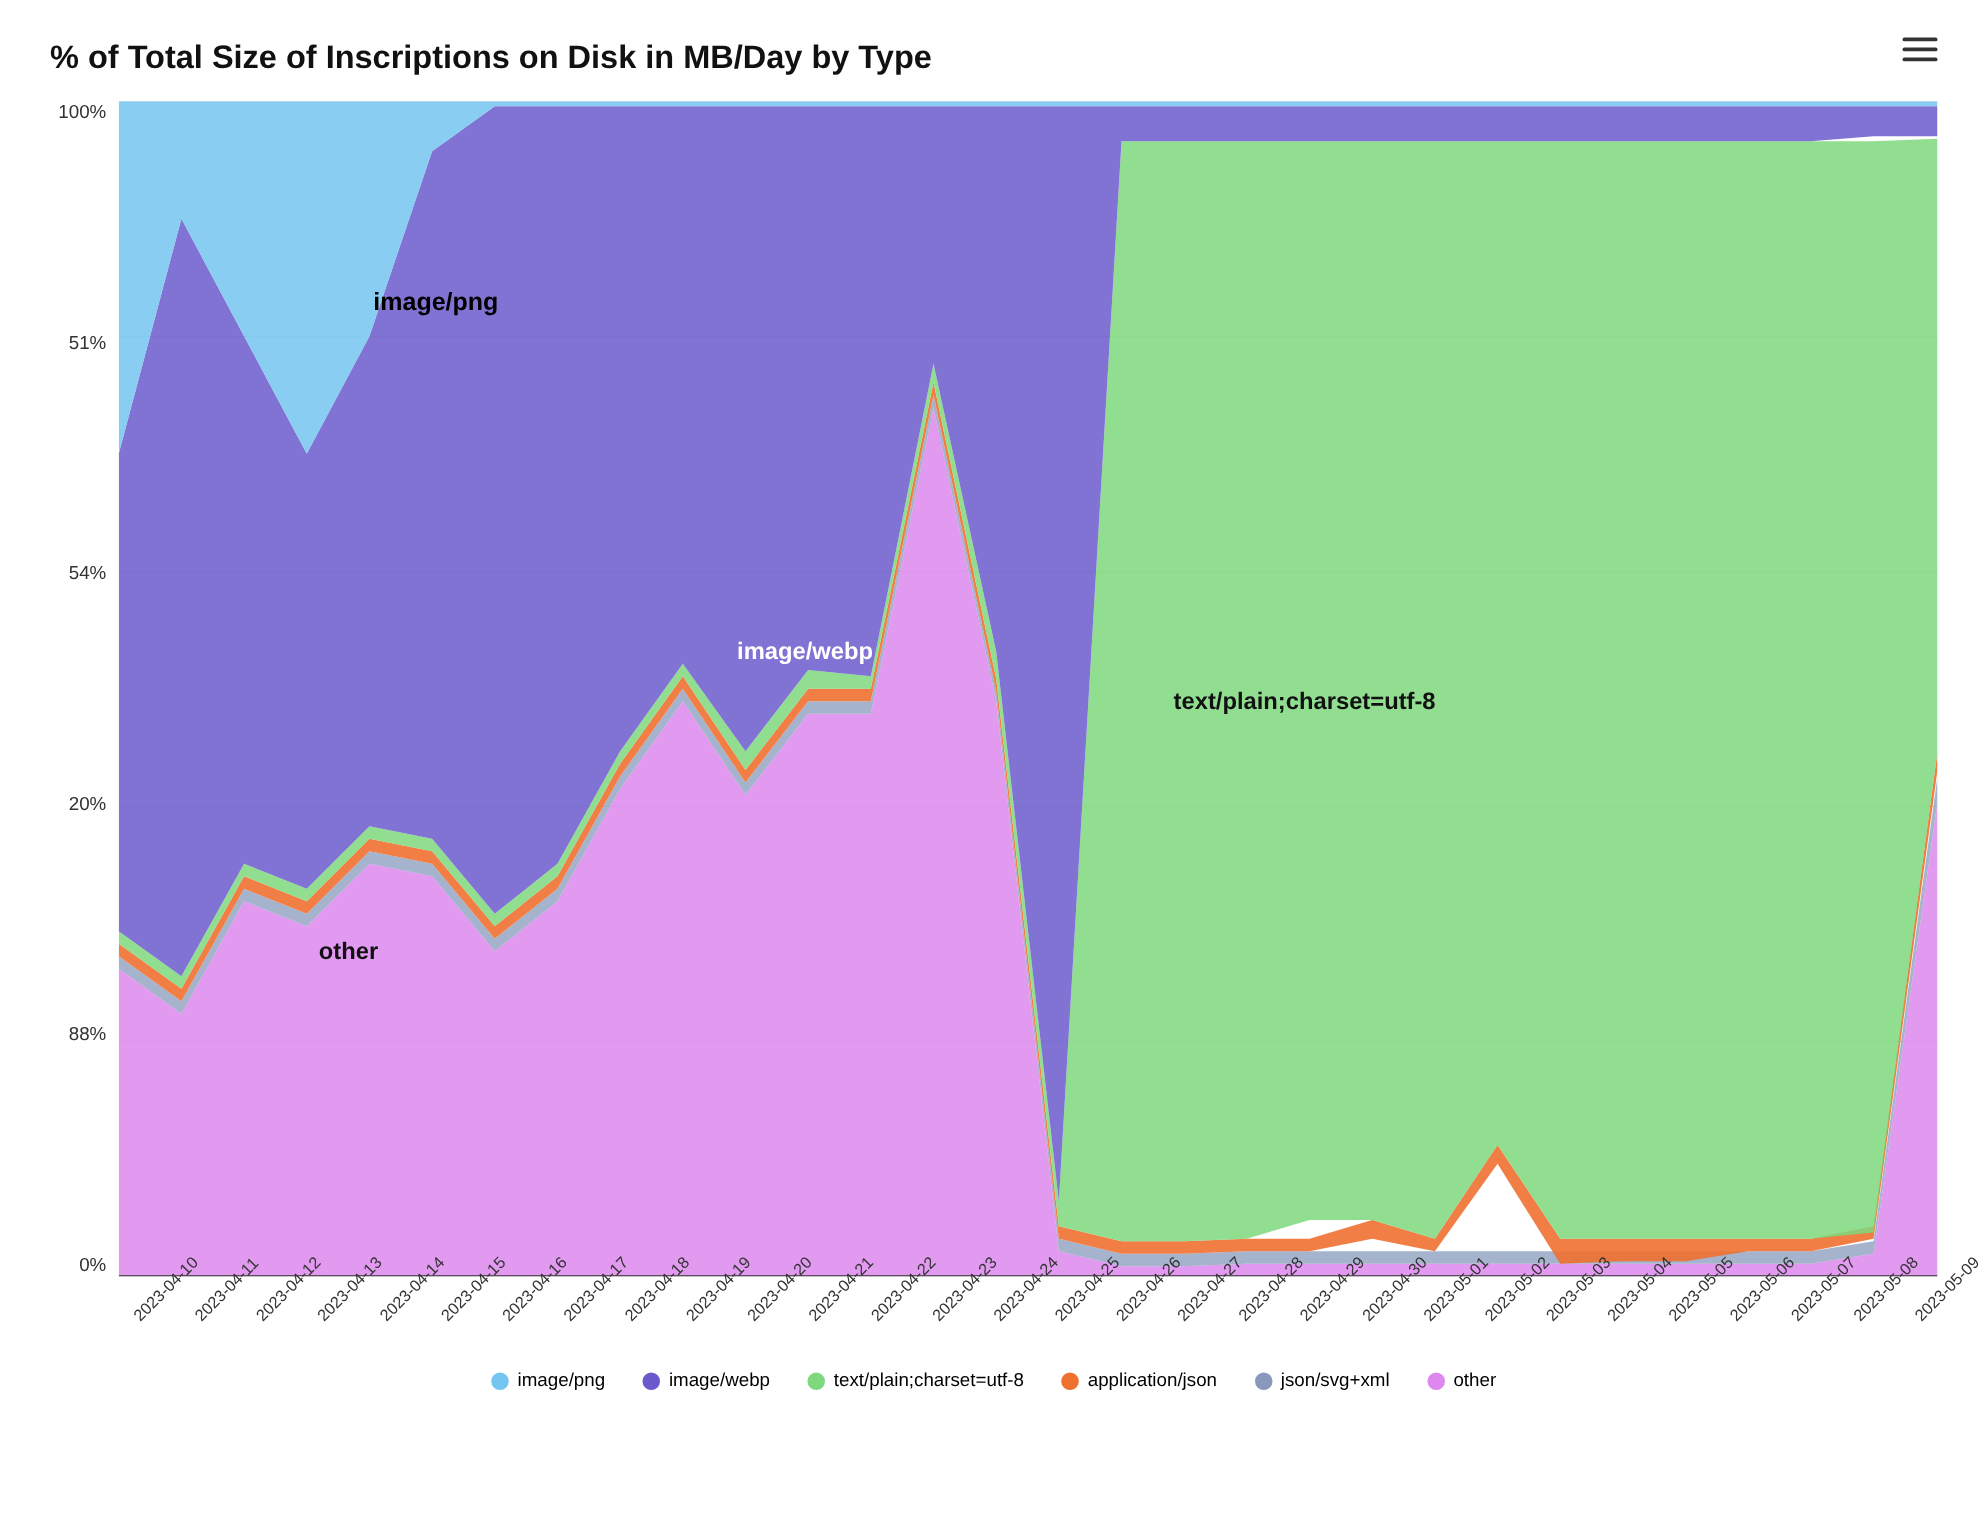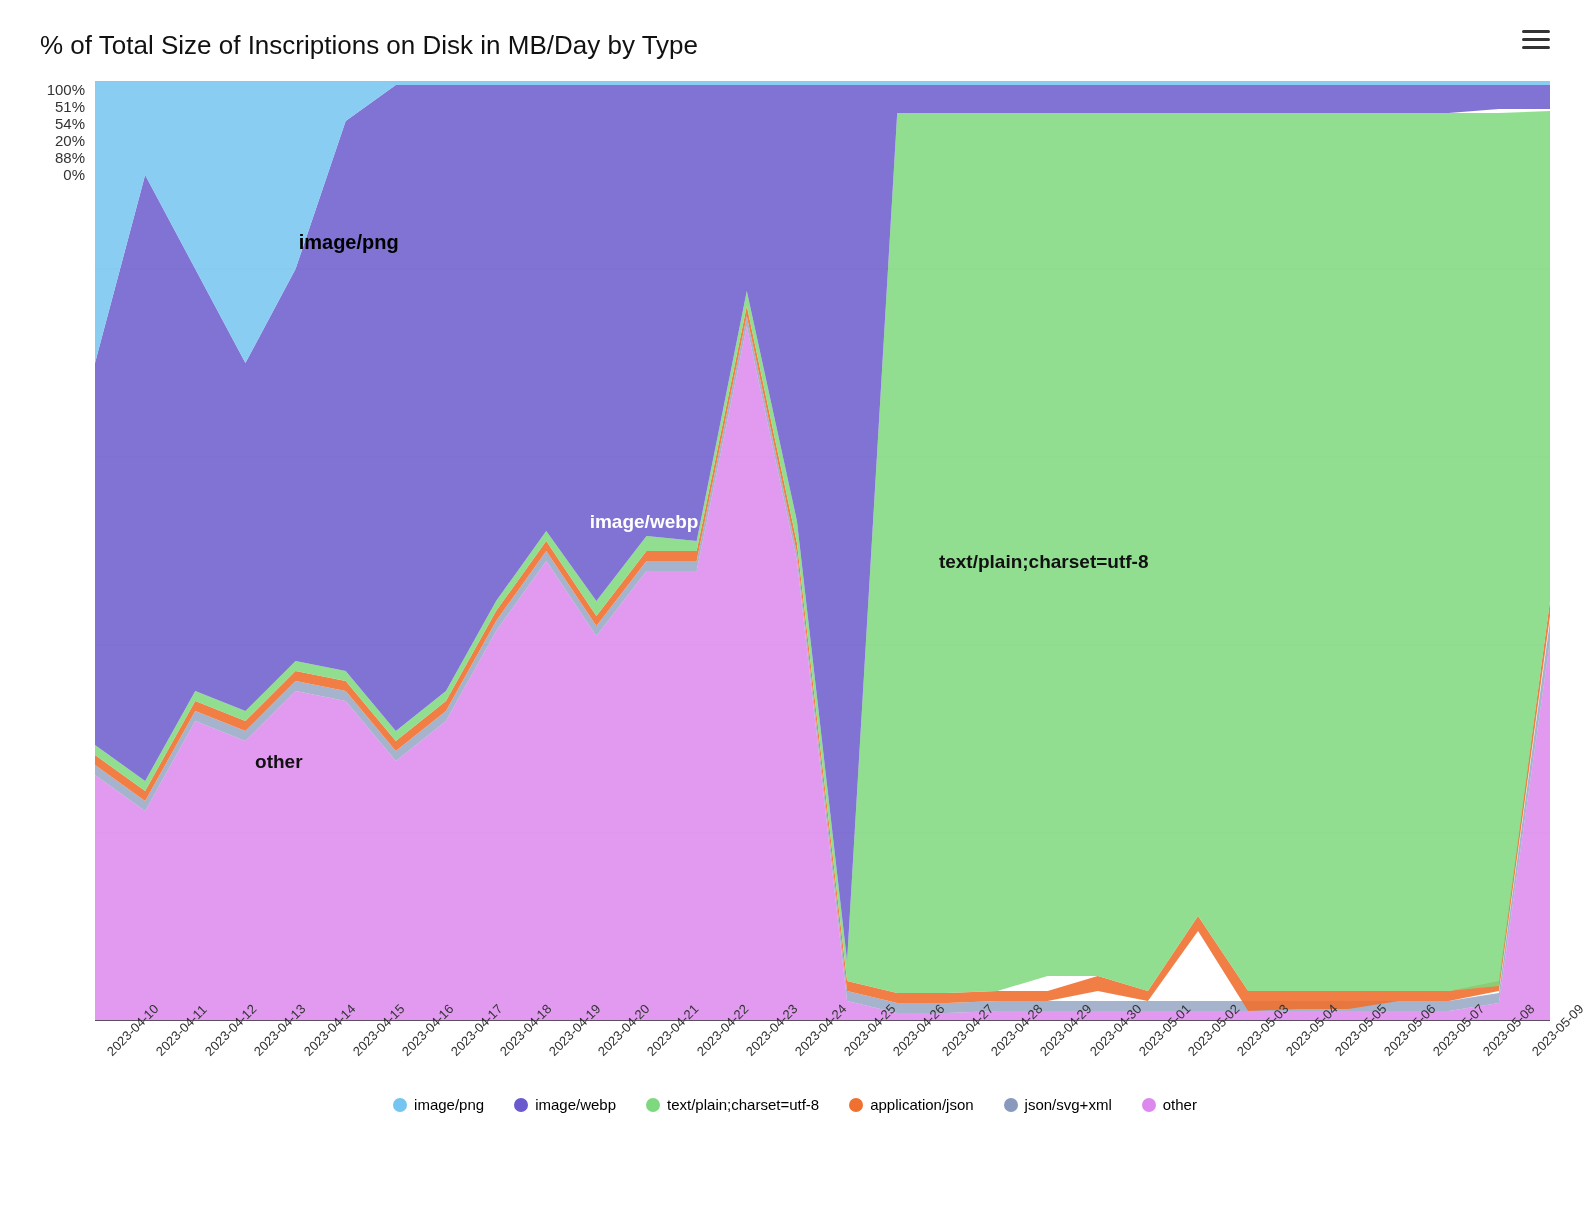--- a/index.html
+++ b/index.html
@@ -11,21 +11,21 @@
       overflow: hidden;
     }
     .chart-container {
       width: 1590px;
       height: 1232px;
       padding: 30px 40px 20px 40px;
       position: relative;
     }
     .chart-title {
       font-size: 26px;
-      font-weight: 400;
+      font-weight: 700;
       color: #111;
       margin-bottom: 20px;
     }
     .hamburger {
       position: absolute;
       top: 30px;
       right: 40px;
       cursor: pointer;
       display: flex;
       flex-direction: column;
@@ -39,20 +39,21 @@
       border-radius: 2px;
     }
     .chart-area {
       display: flex;
       width: 100%;
       height: 1000px;
     }
     .y-axis {
       display: flex;
       flex-direction: column;
+      justify-content: space-between;
       width: 55px;
       padding-bottom: 60px;
       align-items: flex-end;
       padding-right: 10px;
     }
     .y-label {
       font-size: 15px;
       color: #333;
     }
     .chart-plot {

